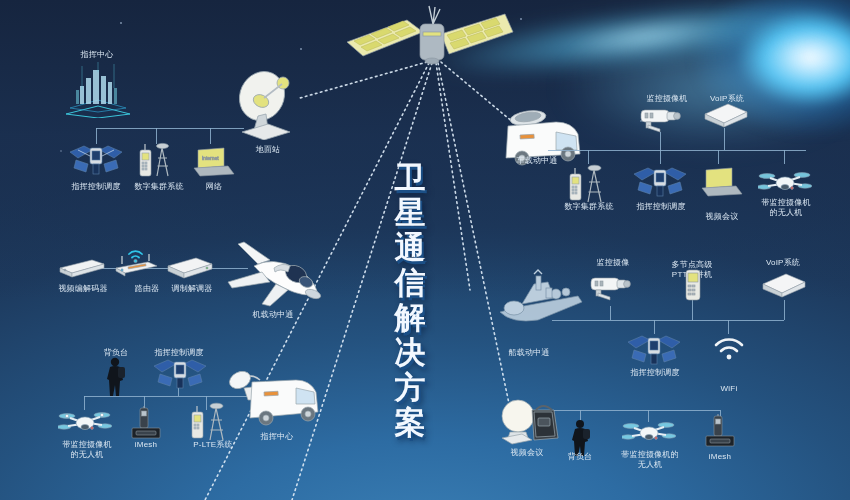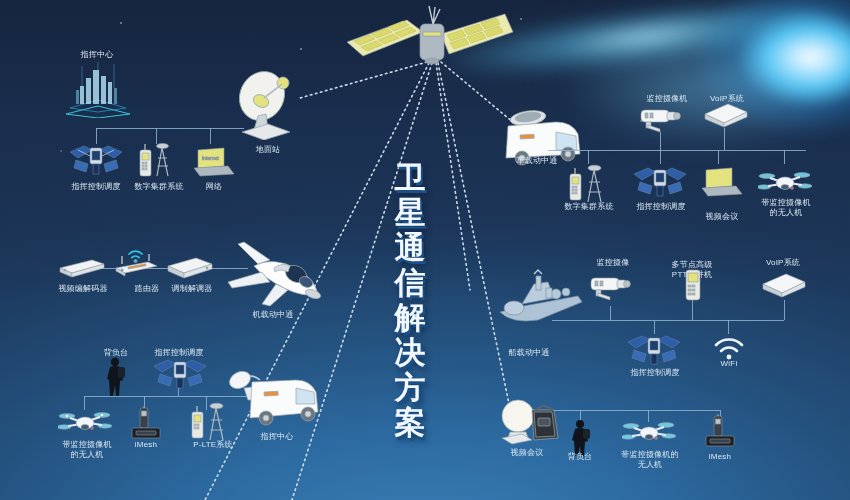--- a/index.html
+++ b/index.html
@@ -574,21 +574,21 @@
 
   <div class="node" style="left:712px;top:336px;width:34px;height:26px">
     <svg width="34" height="26" viewBox="0 0 34 26">
       <g stroke="#f0f4f7" stroke-width="2.6" fill="none" stroke-linecap="round">
         <path d="M4 9 a18 18 0 0 1 26 0"></path>
         <path d="M9 15 a11 11 0 0 1 16 0"></path>
       </g>
       <circle cx="17" cy="21" r="2.4" fill="#f0f4f7"></circle>
     </svg>
   </div>
-  <div class="lbl" style="left:712px;top:359px;width:34px">WiFi</div>
+  <div class="lbl" style="left:712px;top:384px;width:34px">WiFi</div>
 
   <div class="node" style="left:496px;top:398px;width:70px;height:48px">
     <svg width="70" height="48" viewBox="0 0 70 48">
       <g stroke="#9aa6ae" stroke-width=".7">
         <circle cx="22" cy="18" r="16" fill="#f7f6ee"></circle>
         <path d="M14 34 L30 34 L32 40 L12 40 Z" fill="#dde3e7"></path>
         <polygon points="6,40 26,36 36,42 16,46" fill="#e6eaec"></polygon>
         <path d="M36 12 L58 12 L62 40 L38 42 Z" fill="#3b4249"></path>
         <path d="M38 14 L56 14 L59 38 L40 39 Z" fill="#2c3238"></path>
         <rect x="42" y="20" width="12" height="8" rx="1" fill="#4b545c"></rect>

